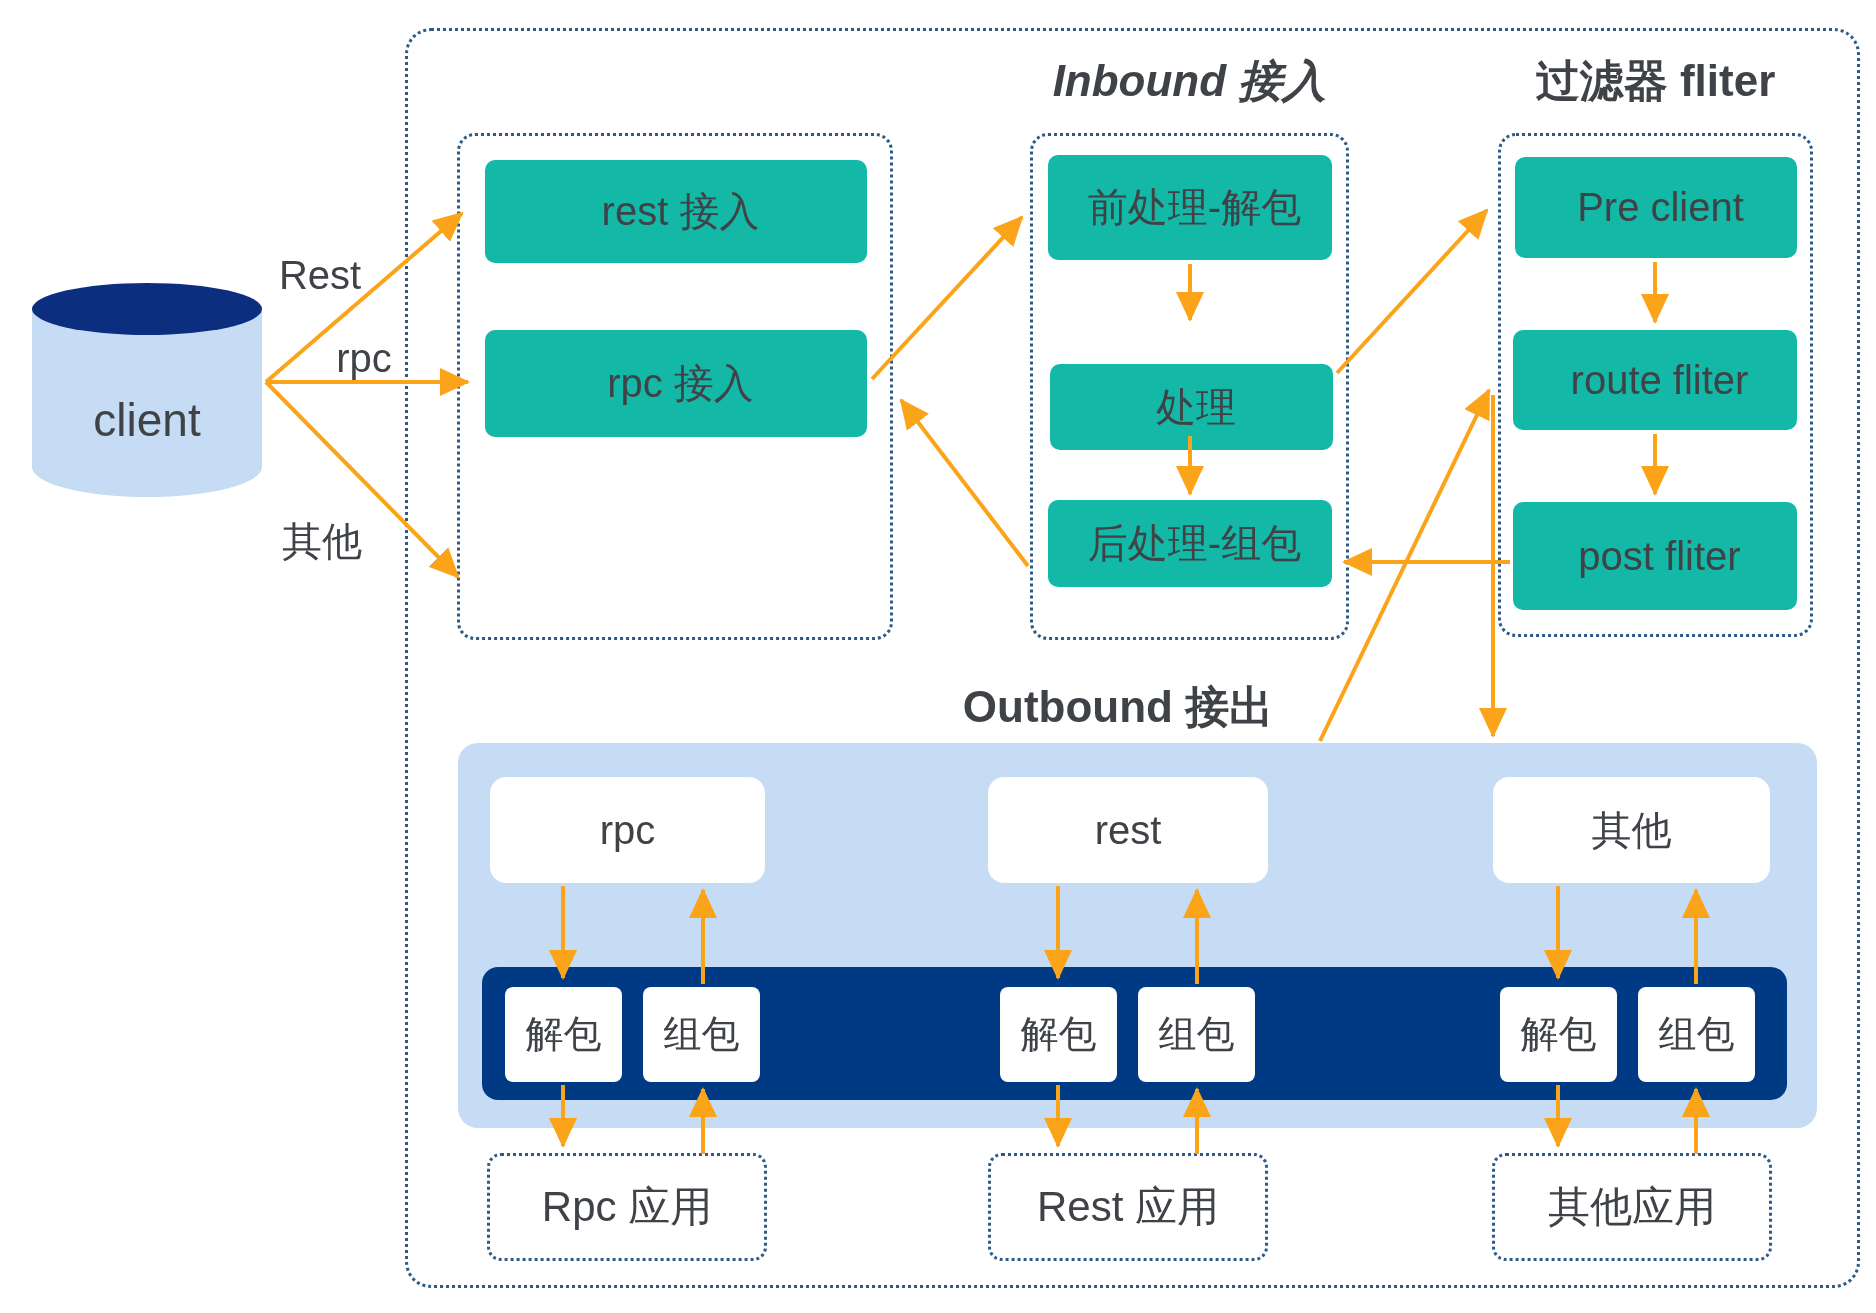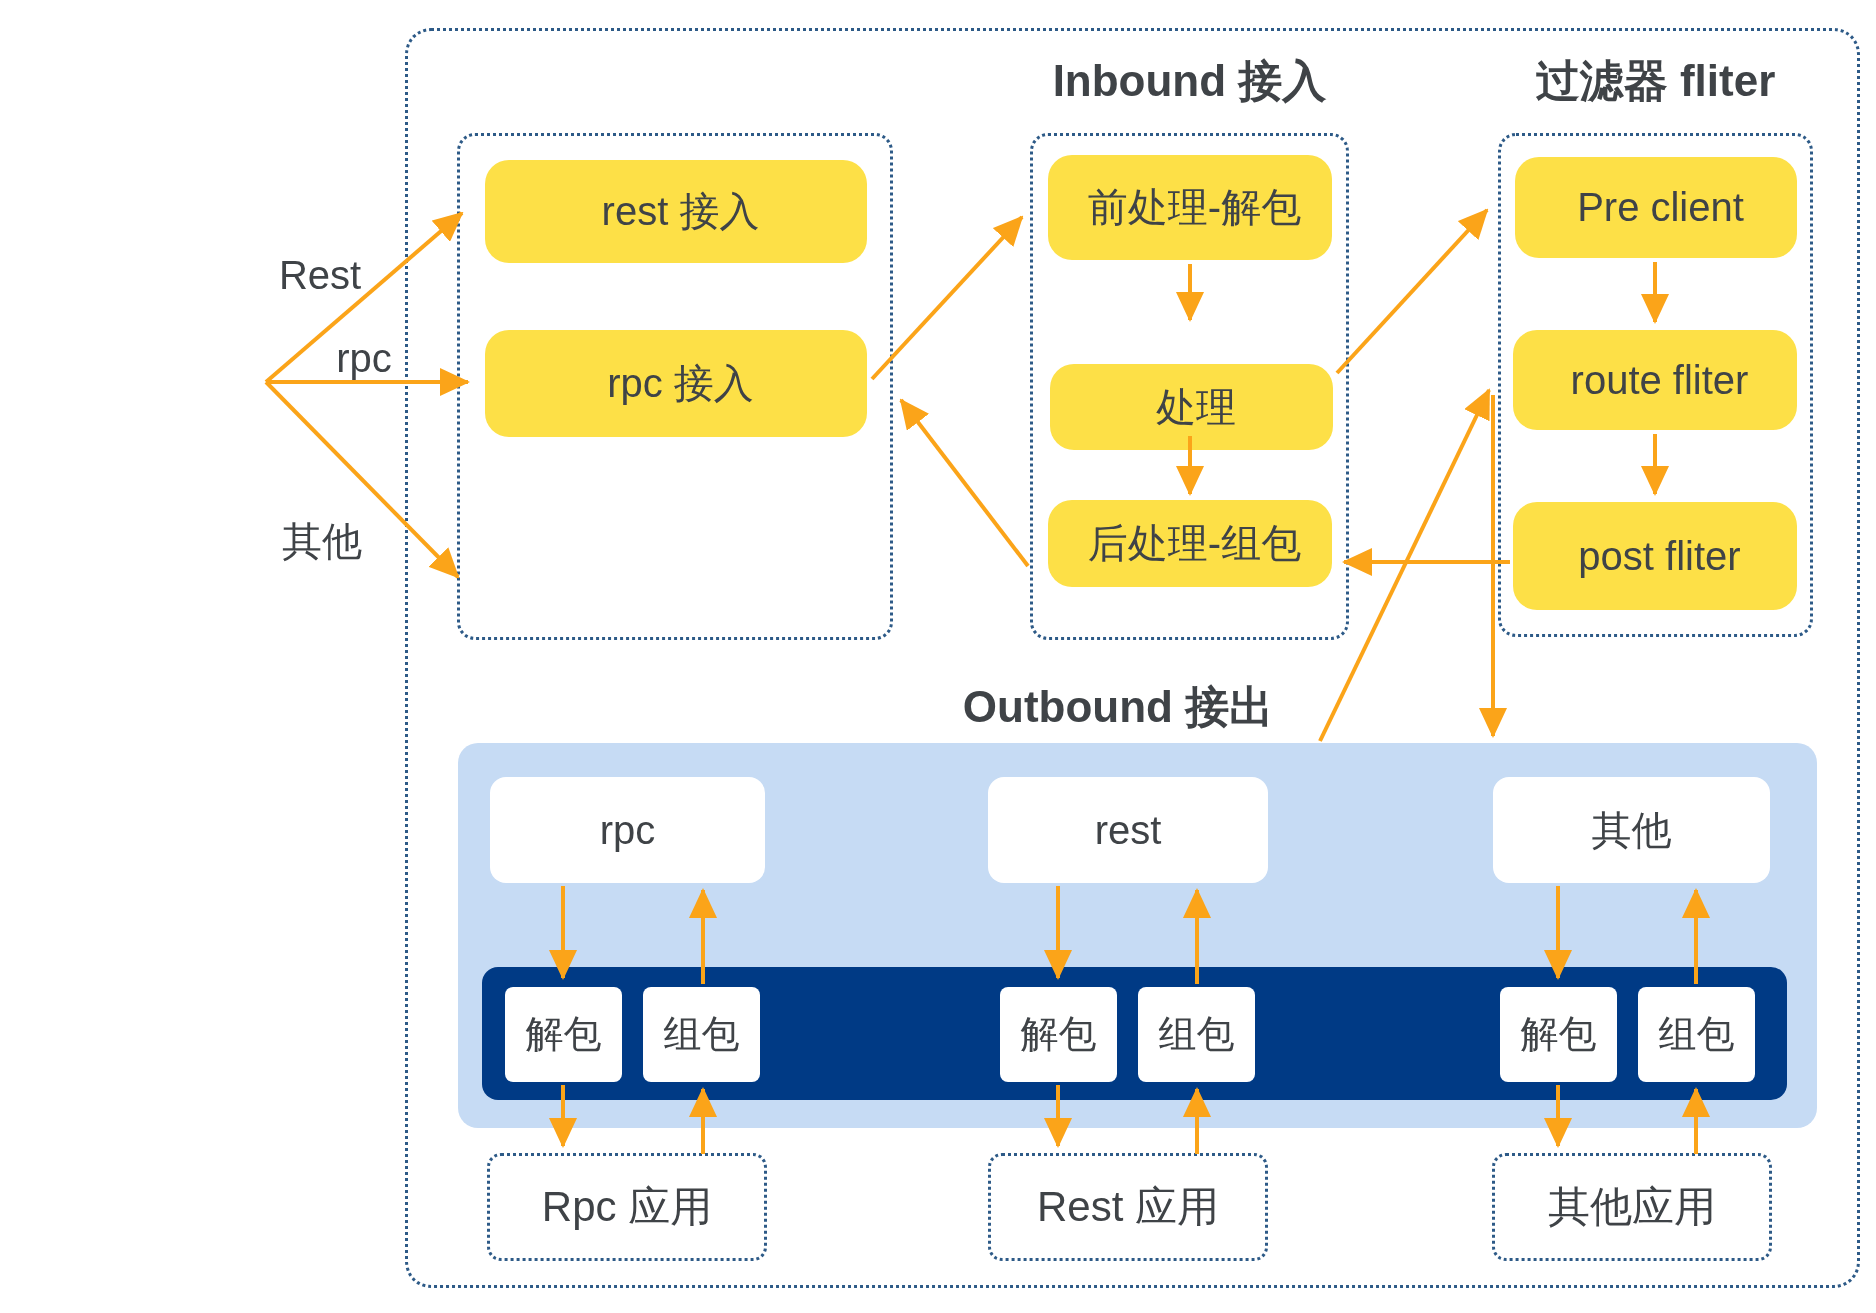--- a/index.html
+++ b/index.html
@@ -4,21 +4,21 @@
 <style>
   html,body{margin:0;padding:0;background:#ffffff;}
   #stage{
     position:relative;width:1876px;height:1313px;background:#ffffff;overflow:hidden;
     font-family:"Liberation Sans","DejaVu Sans",sans-serif;color:#3F4347;
   }
   .abs{position:absolute;box-sizing:border-box;}
   .dashed{border:3px dotted #2D5A87;border-radius:18px;background:transparent;}
   .outer{border-radius:26px;}
   .bluebox{
-    background:#fde047;border-radius:24px;display:flex;align-items:center;justify-content:center;
+    background:#14b8a6;border-radius:10px;display:flex;align-items:center;justify-content:center;
     font-size:40px;color:#3F4347;padding-left:9px;
   }
   .title{font-size:44px;font-weight:700;color:#3F4347;text-align:center;white-space:nowrap;}
   .edge-label{font-size:40px;color:#3F4347;text-align:center;white-space:nowrap;}
   .band{background:#C6DBF4;border-radius:20px;}
   .navybar{background:#003A85;border-radius:16px;}
   .whitebox{
     background:#ffffff;border-radius:16px;display:flex;align-items:center;justify-content:center;
     font-size:40px;color:#3F4347;
   }
@@ -45,30 +45,34 @@
   svg.arrows{position:absolute;left:0;top:0;z-index:5;pointer-events:none;}
   svg.arrows line{stroke:#FBA419;stroke-width:4;}
 </style>
 </head>
 <body>
 
 <div id="stage">
 
   <div class="abs dashed outer" style="left:405px;top:28px;width:1455px;height:1260px;"></div>
 
+  <div class="abs cyl" style="left:32px;top:283px;">
+    <div class="cyl-top"></div>
+    <div class="cyl-body">client</div>
+  </div>
 
   <div class="abs edge-label" style="left:270px;top:253px;width:100px;">Rest</div>
   <div class="abs edge-label" style="left:314px;top:336px;width:100px;">rpc</div>
   <div class="abs edge-label" style="left:272px;top:514px;width:100px;">其他</div>
 
   <div class="abs dashed" style="left:457px;top:133px;width:436px;height:507px;"></div>
   <div class="abs bluebox" style="left:485px;top:160px;width:382px;height:103px;">rest 接入</div>
   <div class="abs bluebox" style="left:485px;top:330px;width:382px;height:107px;">rpc 接入</div>
 
-  <div class="abs title" style="left:1030px;top:52px;width:319px;">Inbound 接入</div>
+  <div class="abs title" style="left:1030px;top:52px;width:319px;font-style:italic;">Inbound 接入</div>
   <div class="abs dashed" style="left:1030px;top:133px;width:319px;height:507px;"></div>
   <div class="abs bluebox" style="left:1048px;top:155px;width:284px;height:105px;">前处理-解包</div>
   <div class="abs bluebox" style="left:1050px;top:328px;width:283px;height:86px;margin-top:36px;">处理</div>
   <div class="abs bluebox" style="left:1048px;top:500px;width:284px;height:87px;">后处理-组包</div>
 
   <div class="abs title" style="left:1498px;top:52px;width:315px;">过滤器 fliter</div>
   <div class="abs dashed" style="left:1498px;top:133px;width:315px;height:504px;"></div>
   <div class="abs bluebox" style="left:1515px;top:157px;width:282px;height:101px;">Pre client</div>
   <div class="abs bluebox" style="left:1513px;top:330px;width:284px;height:100px;">route fliter</div>
   <div class="abs title" style="left:758px;top:678px;width:720px;">Outbound 接出</div>

